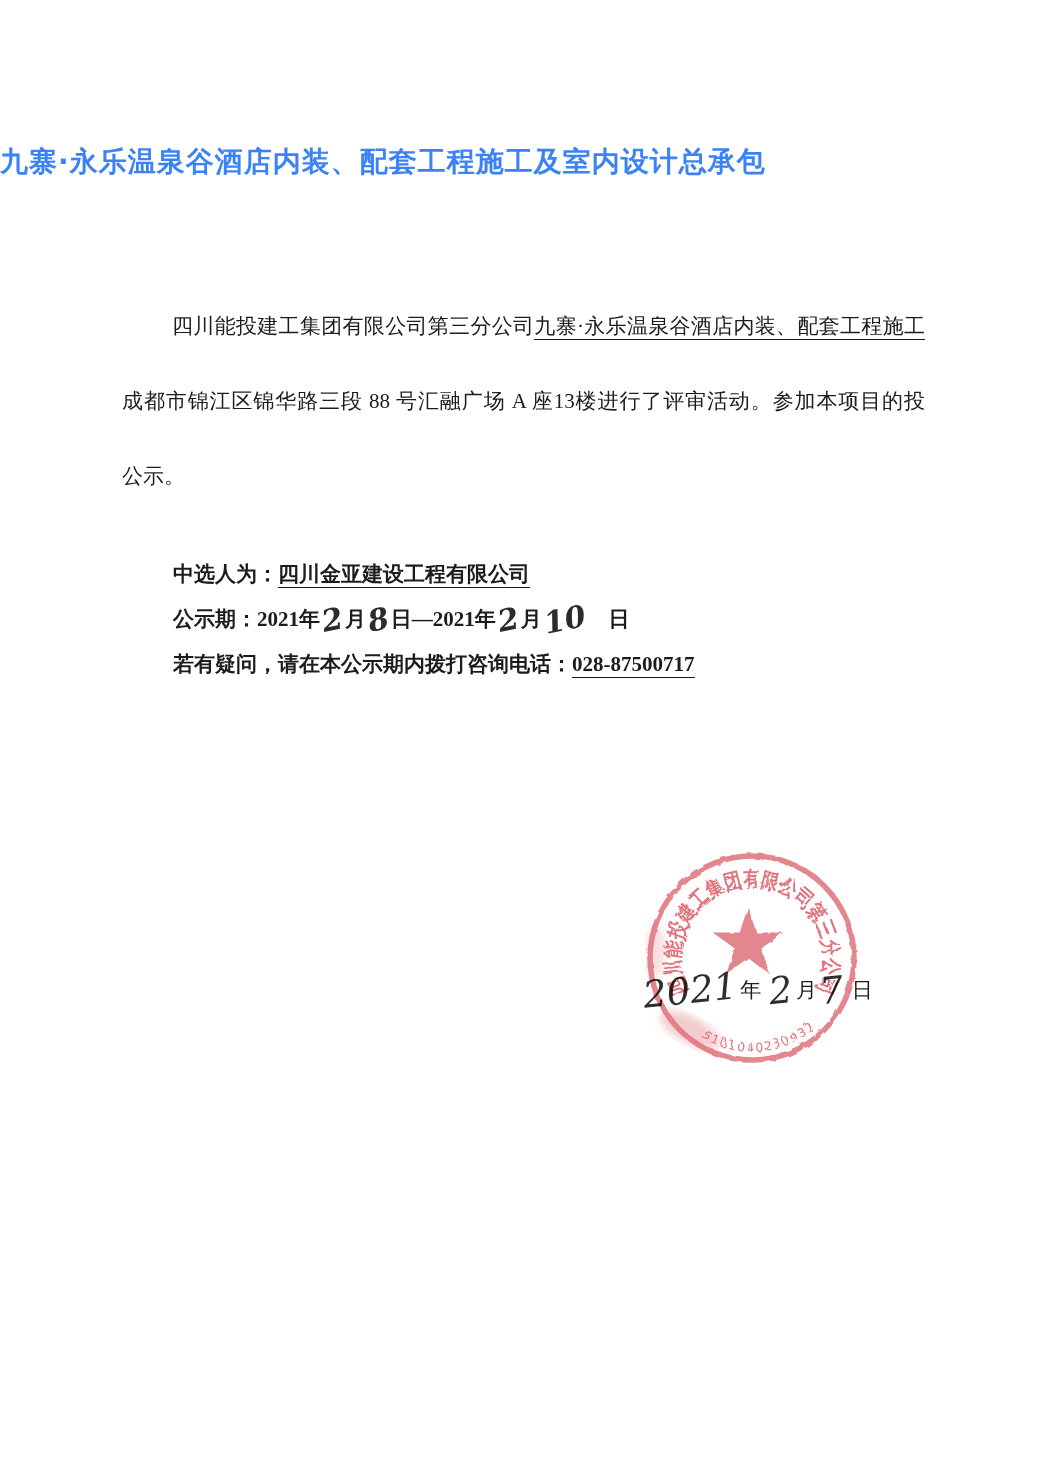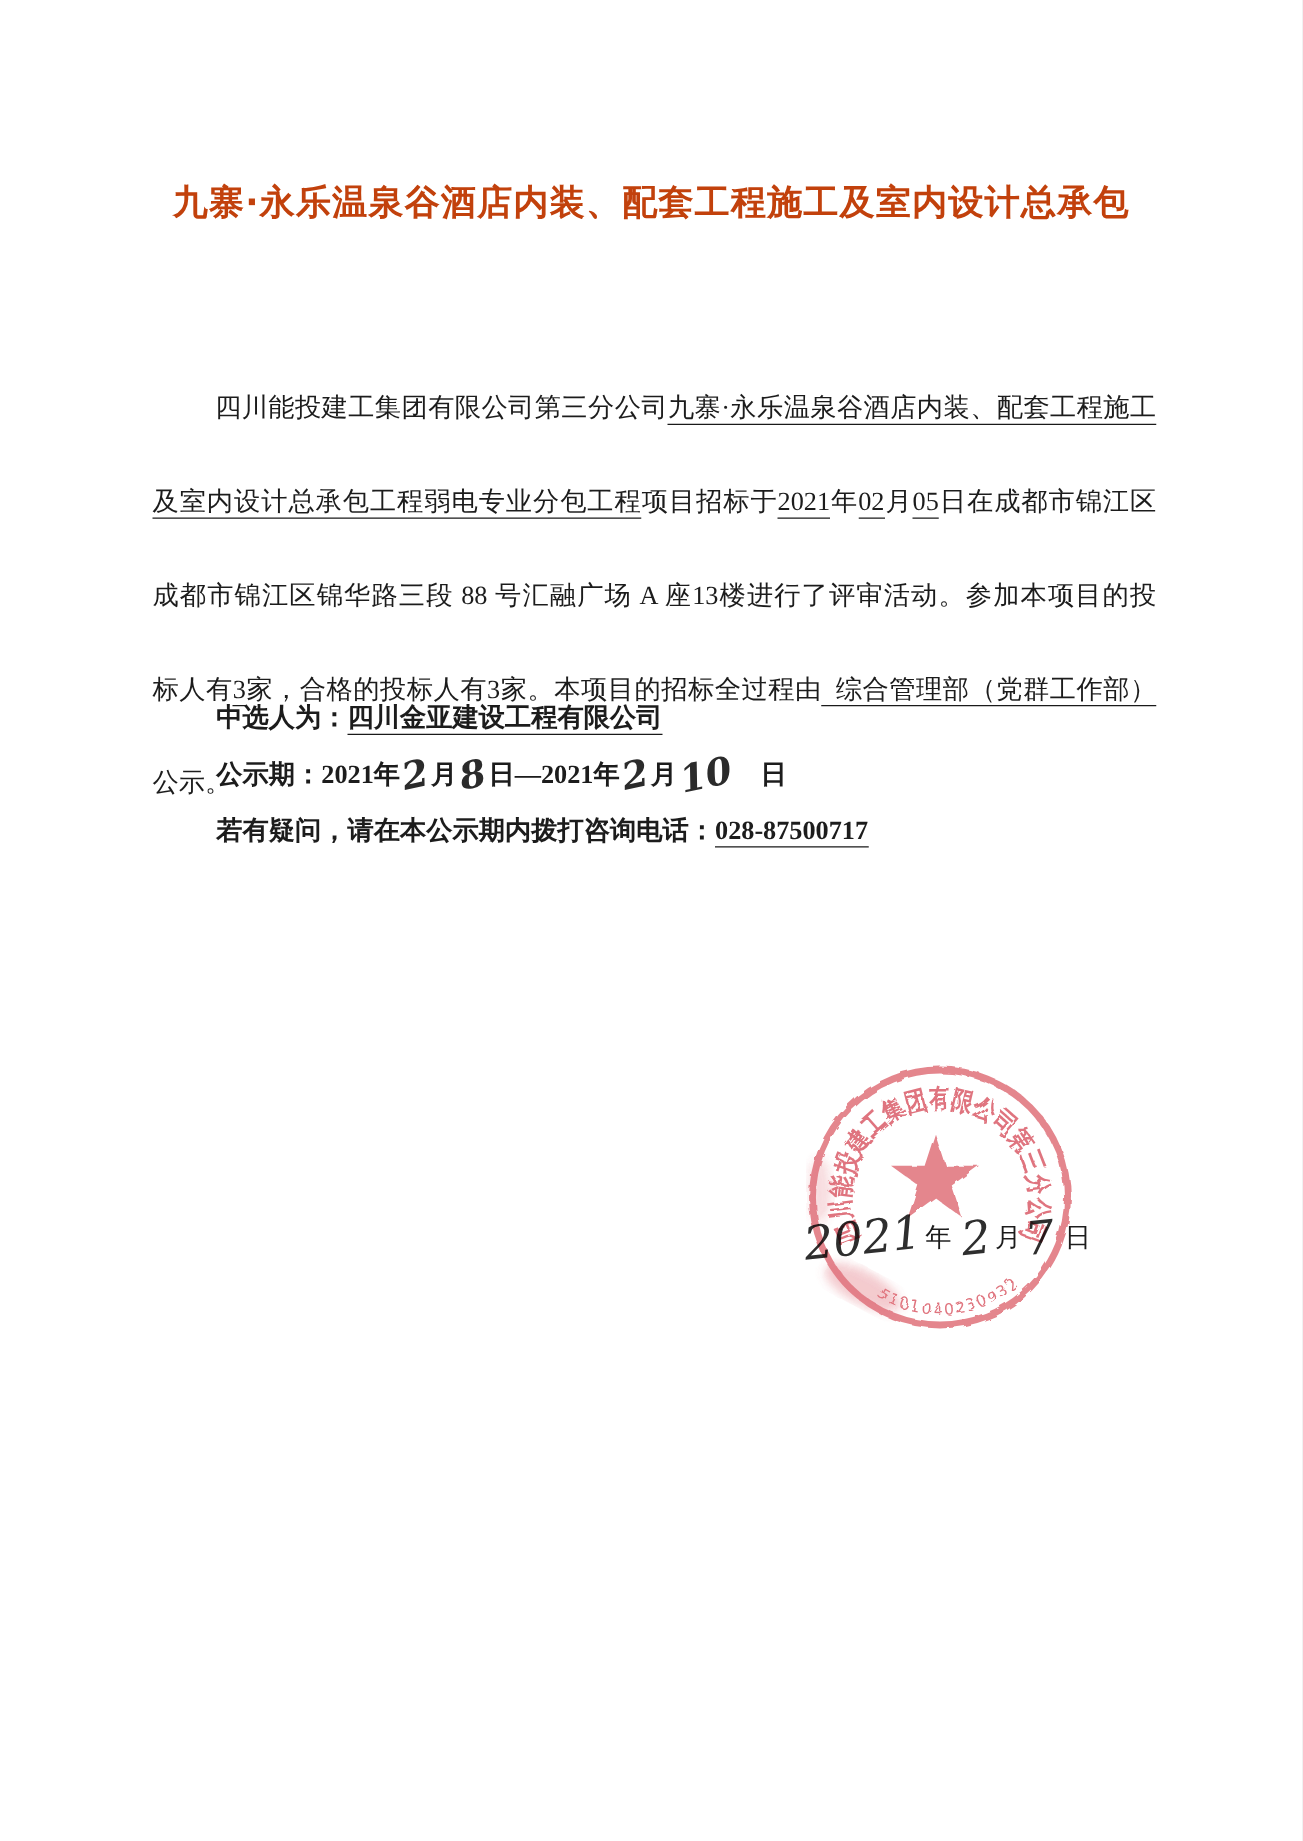--- a/index.html
+++ b/index.html
@@ -8,26 +8,25 @@
     width:1042px;height:1473px;
     margin:0 auto;
     background:#ffffff;
     overflow:hidden;
     font-family:"Liberation Serif","DejaVu Serif",serif;
     color:#1c1c1c;
   }
   
   .title-block{
     position:absolute;top:133px;left:0;right:0;
-    text-align:center;
     font-family:"DejaVu Sans","Liberation Sans",sans-serif;
     font-weight:700;
     font-size:28px;
     line-height:57px;
-    color:#c2410c;
+    color:#3b82f6;
     letter-spacing:1px;
   }
   
   .body-par{
     position:absolute;left:122px;top:272px;width:803px;
     font-size:21px;
   }
   .body-par .line{
     height:41px;line-height:41px;
     text-align:justify;text-align-last:justify;margin-top:34px;
@@ -76,23 +75,21 @@
 <body>
 
 <div class="page">
 
   <div class="title-block">
     <div>九寨·永乐温泉谷酒店内装、配套工程施工及室内设计总承包</div>
   </div>
 
   <div class="body-par">
       <div class="line"><span class="seg">四川能投建工集团有限公司第三分公司</span><span class="seg u">九寨·永乐温泉谷酒店内装、配套工程施工</span></div>
-      <div class="line"><span class="seg u">及室内设计总承包工程弱电专业分包工程</span><span class="seg">项目招标于</span><span class="seg u">2021</span><span class="seg">年</span><span class="seg u">02</span><span class="seg">月</span><span class="seg u">05</span><span class="seg">日在成都市锦江区</span></div>
       <div class="line"><span class="seg">成都市锦江区锦华路三段 88 号汇融广场 A 座13楼进行了评审活动。参加本项目的投</span></div>
-      <div class="line"><span class="seg">标人有</span><span class="seg u">3</span><span class="seg">家，合格的投标人有</span><span class="seg u">3</span><span class="seg">家。本项目的招标全过程由</span><span class="seg u">&nbsp;&nbsp;综合管理部（党群工作部）</span></div>
       <div class="line"><span class="seg">公示。</span></div>
     </div>
 
   <div class="notice">
       <div class="line"><span class="seg">中选人为：</span><span class="seg u">四川金亚建设工程有限公司</span></div>
       <div class="line"><span class="seg">公示期：2021年</span><span class="seg hw">2</span><span class="seg">月</span><span class="seg hw">8</span><span class="seg">日—2021年</span><span class="seg hw">2</span><span class="seg">月</span><span class="seg hw">10</span><span class="seg">　日</span></div>
       <div class="line"><span class="seg">若有疑问，请在本公示期内拨打咨询电话：</span><span class="seg u">028-87500717</span></div>
     </div>
 
 

